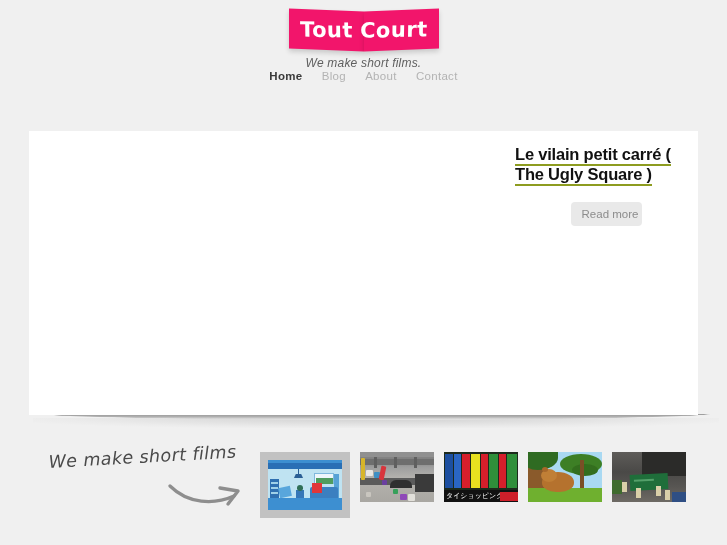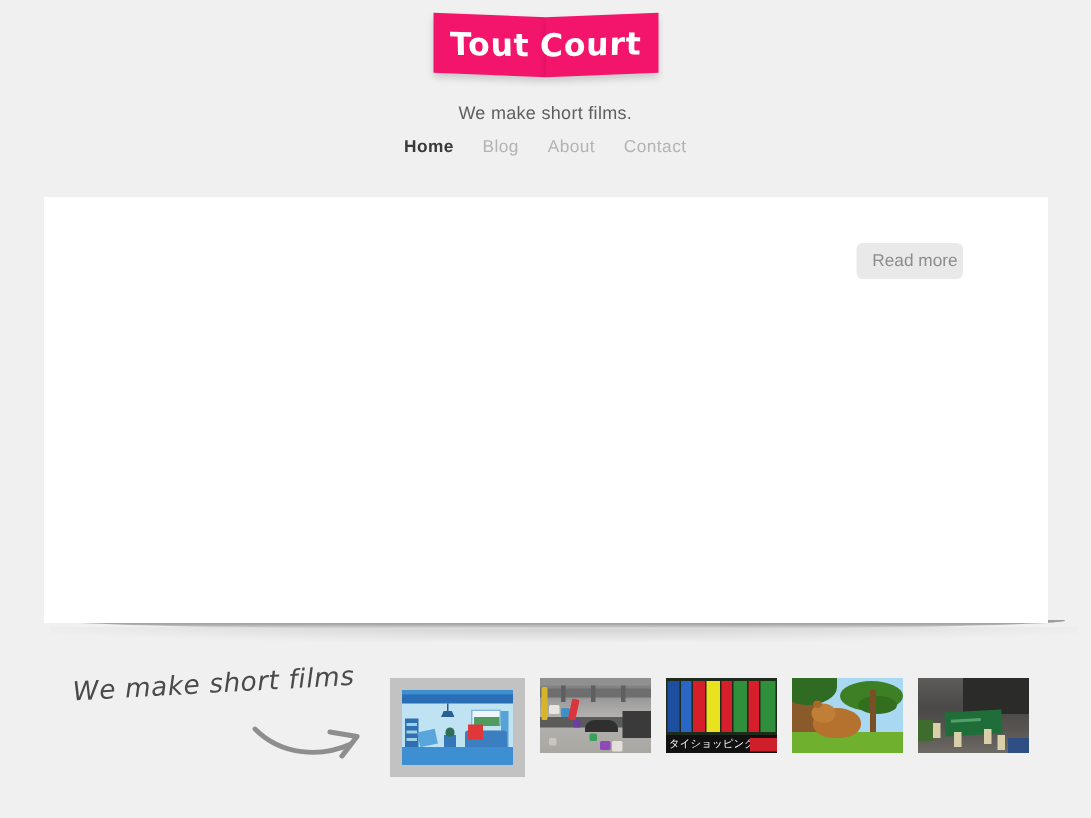--- a/index.html
+++ b/index.html
@@ -63,27 +63,26 @@
   .logo-text .l-a {
     display: inline-block;
     transform: skewY(2.2deg) rotate(-1deg);
   }
   .logo-text .l-b {
     display: inline-block;
     transform: skewY(-2.2deg) rotate(1deg);
     margin-left: 7px;
   }
   .tagline {
-    margin-top: 12px;
+    font-style: italic;
     font-size: 12px;
     color: #5f5f5f;
     letter-spacing: 0.2px;
   }
   .main-nav {
-    margin-top: 10px;
     font-size: 11.5px;
   }
   .main-nav a {
     display: inline-block;
     margin: 0 8px;
     color: #b3b3b3;
     text-decoration: none;
     letter-spacing: 0.3px;
   }
   .main-nav a.active {
@@ -310,20 +309,23 @@
   </div>
 </div>
 
 <div class="panel-outer">
   <div class="panel-shadow-soft"></div>
   <div class="panel-shadow"></div>
 
   <div class="panel">
 
     <div class="post">
+      <h2 class="post-title">
+        <a href="#">Le vilain petit carré ( The Ugly Square )</a>
+      </h2>
       <div class="read-more-row">
         <a href="#" class="read-more">Read more</a>
       </div>
     </div>
 
   </div>
 </div>
 
 <div class="promo">
   <div class="promo-text">We make short films</div>

